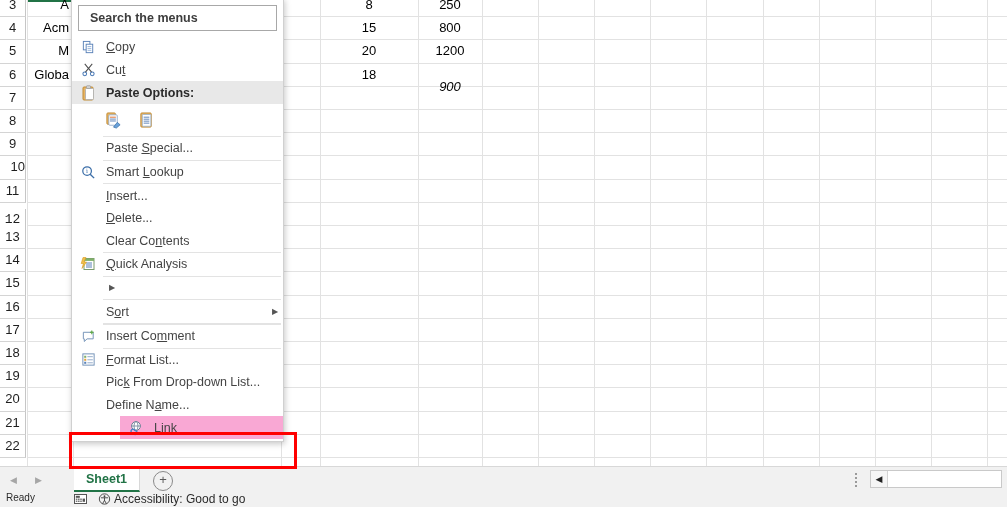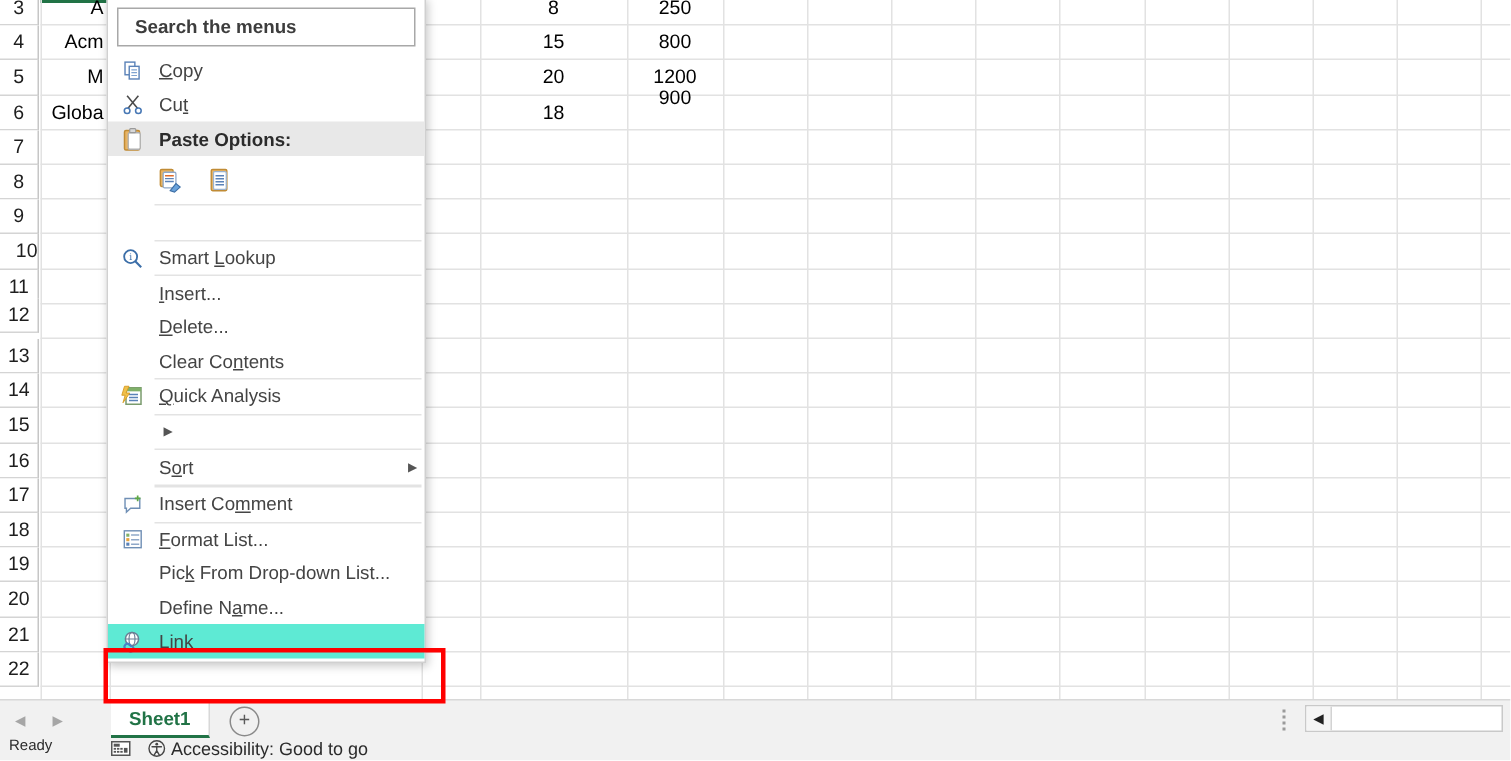--- a/index.html
+++ b/index.html
@@ -130,21 +130,21 @@
   .mi .lbl {
     flex: 1;
     font-size: 12.5px;
     color: #444444;
     font-family: "Liberation Sans", sans-serif;
     padding-left: 2px;
     white-space: nowrap;
   }
   .mi .lbl u { text-decoration: underline; }
   .mi.bold .lbl { font-weight: bold; color: #2b2b2b; }
-  .mi.hl { background: #5eead4; }
+  .mi.hl { background: #f9a8d4; margin-left: 48px; }
   .mi.paste-hdr { background: #e8e8e8; height: 23px; }
   .mi .arrow {
     width: 16px;
     font-size: 8px;
     color: #555;
     text-align: center;
     line-height: 1;
   }
   .sep {
     height: 1px;
@@ -314,21 +314,21 @@
     <div class="row-head" style="top: 86.8px; height: 23.2px; line-height: 22.2px;">7</div>
     <div class="grid-hline" style="top: 109px;"></div>
     <div class="row-head" style="top: 110px; height: 23.2px; line-height: 22.2px;">8</div>
     <div class="grid-hline" style="top: 132.2px;"></div>
     <div class="row-head" style="top: 133.2px; height: 23.2px; line-height: 22.2px;">9</div>
     <div class="grid-hline" style="top: 155.4px;"></div>
     <div class="row-head" style="top: 156.4px; height: 23.2px; line-height: 22.2px; text-align: right;">10</div>
     <div class="grid-hline" style="top: 178.6px;"></div>
     <div class="row-head" style="top: 179.6px; height: 23.2px; line-height: 22.2px;">11</div>
     <div class="grid-hline" style="top: 201.8px;"></div>
-    <div class="row-head" style="top: 199px; height: 23.2px; line-height: 22.2px;">12</div>
+    <div class="row-head" style="top: 209px; height: 23.2px; line-height: 22.2px; font-family: Liberation Mono, monospace;">12</div>
     <div class="grid-hline" style="top: 225px;"></div>
     <div class="row-head" style="top: 226px; height: 23.2px; line-height: 22.2px;">13</div>
     <div class="grid-hline" style="top: 248.2px;"></div>
     <div class="row-head" style="top: 249.2px; height: 23.2px; line-height: 22.2px;">14</div>
     <div class="grid-hline" style="top: 271.4px;"></div>
     <div class="row-head" style="top: 272.4px; height: 23.2px; line-height: 22.2px;">15</div>
     <div class="grid-hline" style="top: 294.6px;"></div>
     <div class="row-head" style="top: 295.6px; height: 23.2px; line-height: 22.2px;">16</div>
     <div class="grid-hline" style="top: 317.8px;"></div>
     <div class="row-head" style="top: 318.8px; height: 23.2px; line-height: 22.2px;">17</div>
@@ -347,21 +347,21 @@
     <div class="cell txt" style="left: 28px; width: 44px; top: 17.2px; height: 23.2px; line-height: 21.2px;">Acm</div>
     <div class="cell txt" style="left: 28px; width: 44px; top: 40.4px; height: 23.2px; line-height: 21.2px;">M</div>
     <div class="cell txt" style="left: 28px; width: 44px; top: 63.6px; height: 23.2px; line-height: 21.2px;">Globa</div>
     <div class="cell num" style="left: 320px; width: 98px; top: -6px; height: 23.2px; line-height: 21.2px;">8</div>
     <div class="cell num" style="left: 418px; width: 64px; top: -6px; height: 23.2px; line-height: 21.2px;">250</div>
     <div class="cell num" style="left: 320px; width: 98px; top: 17.2px; height: 23.2px; line-height: 21.2px;">15</div>
     <div class="cell num" style="left: 418px; width: 64px; top: 17.2px; height: 23.2px; line-height: 21.2px;">800</div>
     <div class="cell num" style="left: 320px; width: 98px; top: 40.4px; height: 23.2px; line-height: 21.2px;">20</div>
     <div class="cell num" style="left: 418px; width: 64px; top: 40.4px; height: 23.2px; line-height: 21.2px;">1200</div>
     <div class="cell num" style="left: 320px; width: 98px; top: 63.6px; height: 23.2px; line-height: 21.2px;">18</div>
-    <div class="cell num" style="left: 418px; width: 64px; top: 54px; height: 23.2px; line-height: 21.2px;">900</div>
+    <div class="cell num" style="left: 418px; width: 64px; top: 76px; height: 23.2px; line-height: 21.2px; font-style: italic;">900</div>
   </div>
 
 <div id="ctx-menu">
 
   <div id="search-row">
     <input id="search-box" type="text" placeholder="Search the menus" style="">
   </div>
 
   <div class="mi">
     <span class="ico">
@@ -419,20 +419,21 @@
         <line x1="6" y1="9.7" x2="12" y2="9.7" stroke="#5a82b8" stroke-width="1"></line>
         <line x1="6" y1="11.8" x2="12" y2="11.8" stroke="#5a82b8" stroke-width="1"></line>
       </svg>
     </span>
   </div>
 
   <div class="sep"></div>
 
   <div class="mi">
     <span class="ico"></span>
+    <span class="lbl"><span>Paste </span><u>S</u><span>pecial...</span></span>
   </div>
 
   <div class="sep"></div>
 
   <div class="mi">
     <span class="ico">
       <svg width="15" height="15" viewBox="0 0 16 16">
         <circle cx="6.5" cy="6.5" r="4.6" fill="none" stroke="#3b6ea8" stroke-width="1.3"></circle>
         <line x1="9.8" y1="9.8" x2="14" y2="14" stroke="#3b6ea8" stroke-width="1.5"></line>
         <text x="6.5" y="9" font-size="6.5" fill="#3b6ea8" text-anchor="middle" font-family="DejaVu Serif, serif">i</text>

